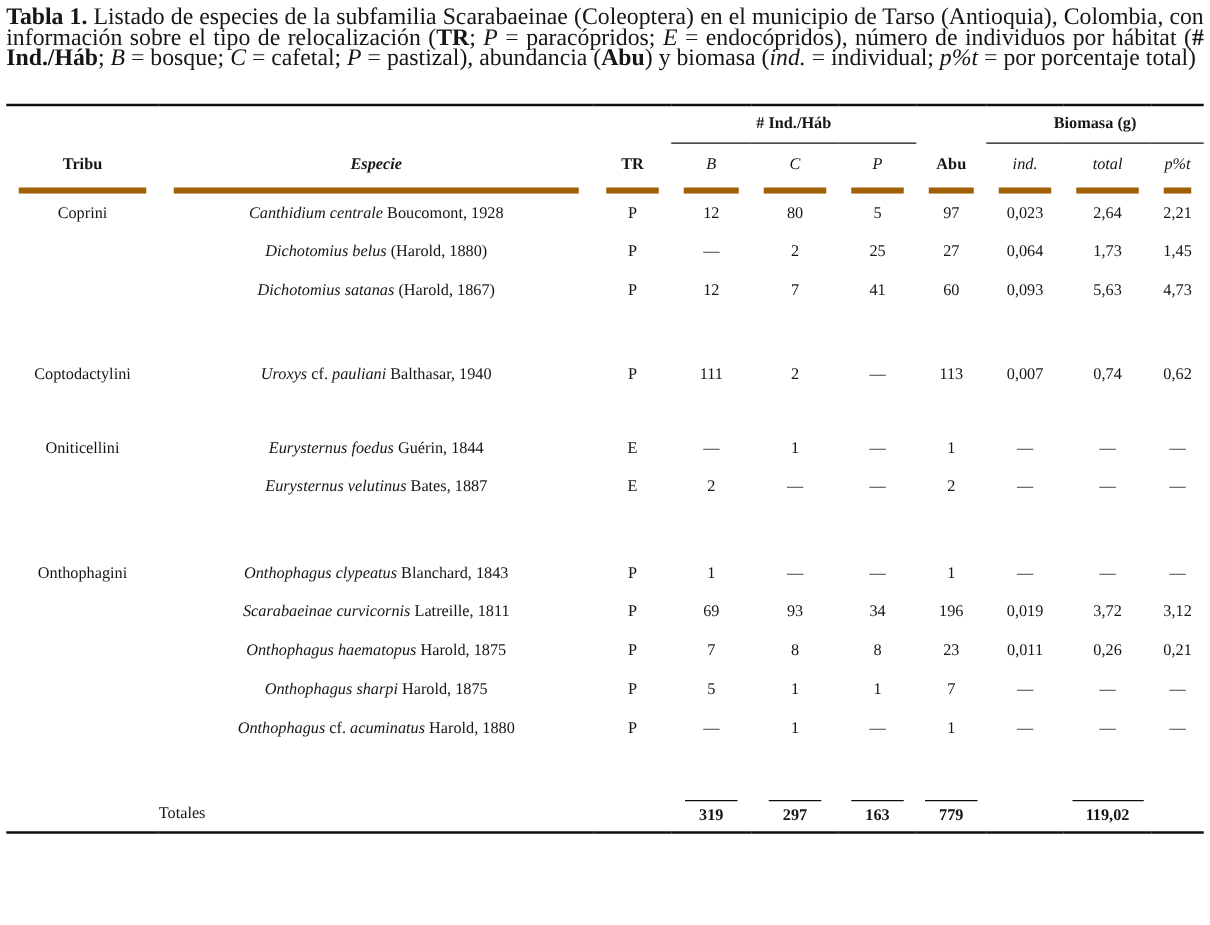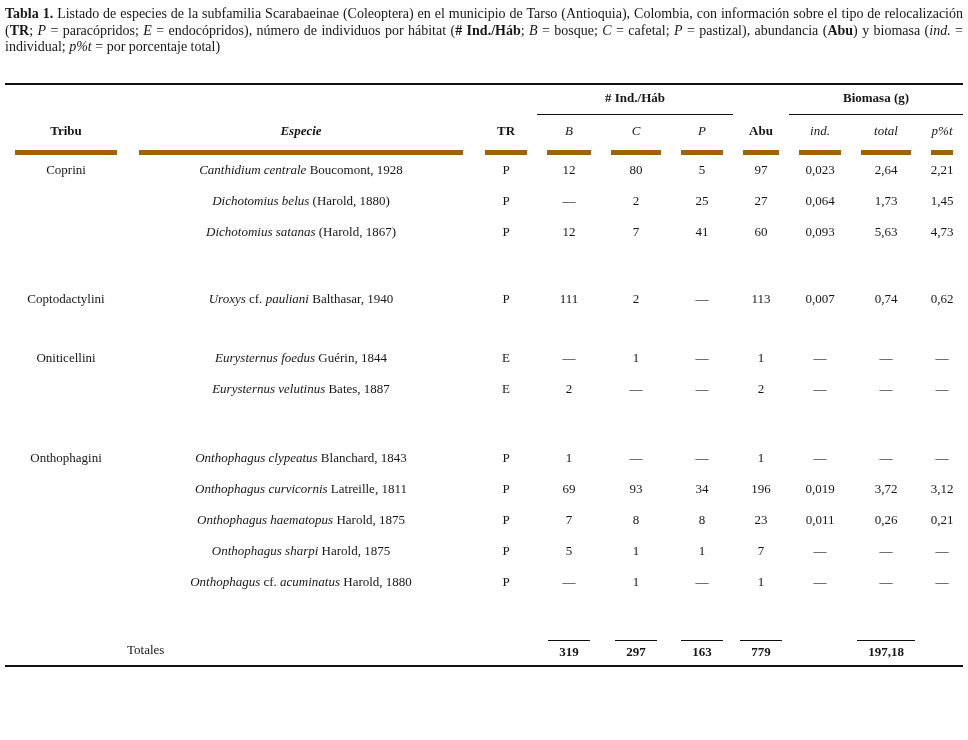--- a/index.html
+++ b/index.html
@@ -12,21 +12,21 @@
     position: relative;
     width: 968px;
     height: 740px;
     background: #ffffff;
     overflow: hidden;
   }
   .caption {
     margin: 0;
     padding: 6px 4px 0 5px;
     width: 958px;
-    font-size: 14px;
+    font-size: 19px;
     line-height: 16.5px;
     text-align: justify;
   }
   .caption .b { font-weight: bold; }
   .caption .i { font-style: italic; }
 
   .tbl-wrap { padding: 0 0 0 5px; }
   table.sci {
     border-collapse: collapse;
     table-layout: fixed;
@@ -252,21 +252,21 @@
             <td class="num">1</td>
             <td class="num">—</td>
             <td class="num">—</td>
             <td class="num">1</td>
             <td class="num">—</td>
             <td class="num">—</td>
             <td class="num">—</td>
           </tr>
           <tr class="data-row">
             <td class="td-tribu"></td>
-            <td class="td-esp"><span class="i sp-i">Onthophagus curvicornis</span><span> Latreille, 1811</span></td>
+            <td class="td-esp"><span class="i sp-i">Scarabaeinae curvicornis</span><span> Latreille, 1811</span></td>
             <td class="num">P</td>
             <td class="num">69</td>
             <td class="num">93</td>
             <td class="num">34</td>
             <td class="num">196</td>
             <td class="num">0,019</td>
             <td class="num">3,72</td>
             <td class="num">3,12</td>
           </tr>
           <tr class="data-row">
@@ -312,19 +312,19 @@
       <tfoot>
         <tr class="totals-row">
           <td></td>
           <td class="td-totlabel">Totales</td>
           <td></td>
           <td class="num"><span class="tseg">319</span></td>
           <td class="num"><span class="tseg">297</span></td>
           <td class="num"><span class="tseg">163</span></td>
           <td class="num"><span class="tseg">779</span></td>
           <td></td>
-          <td class="num"><span class="tseg">197,18</span></td>
+          <td class="num"><span class="tseg">119,02</span></td>
           <td></td>
         </tr>
       </tfoot>
     </table>
   </div>
 </div>
 
 </body></html>

